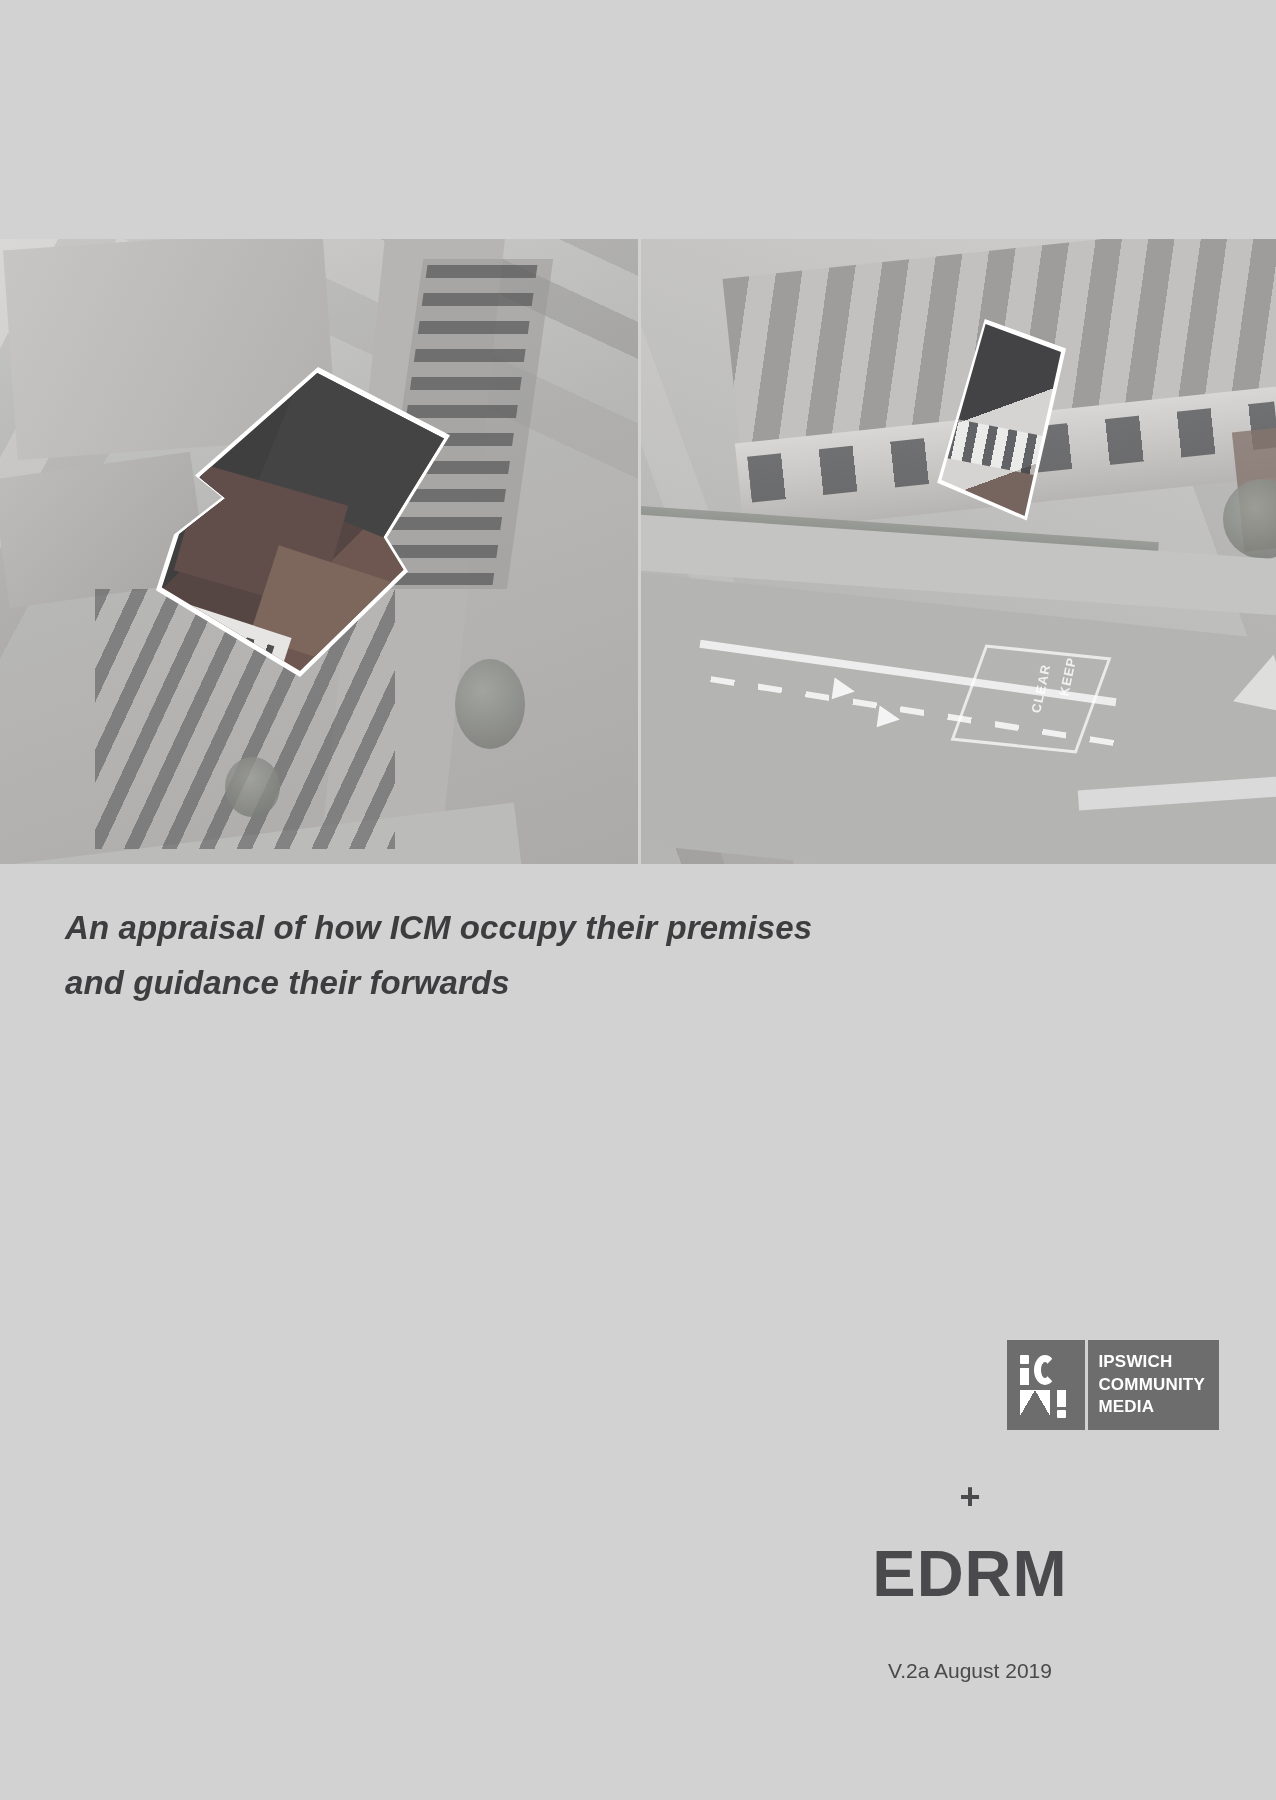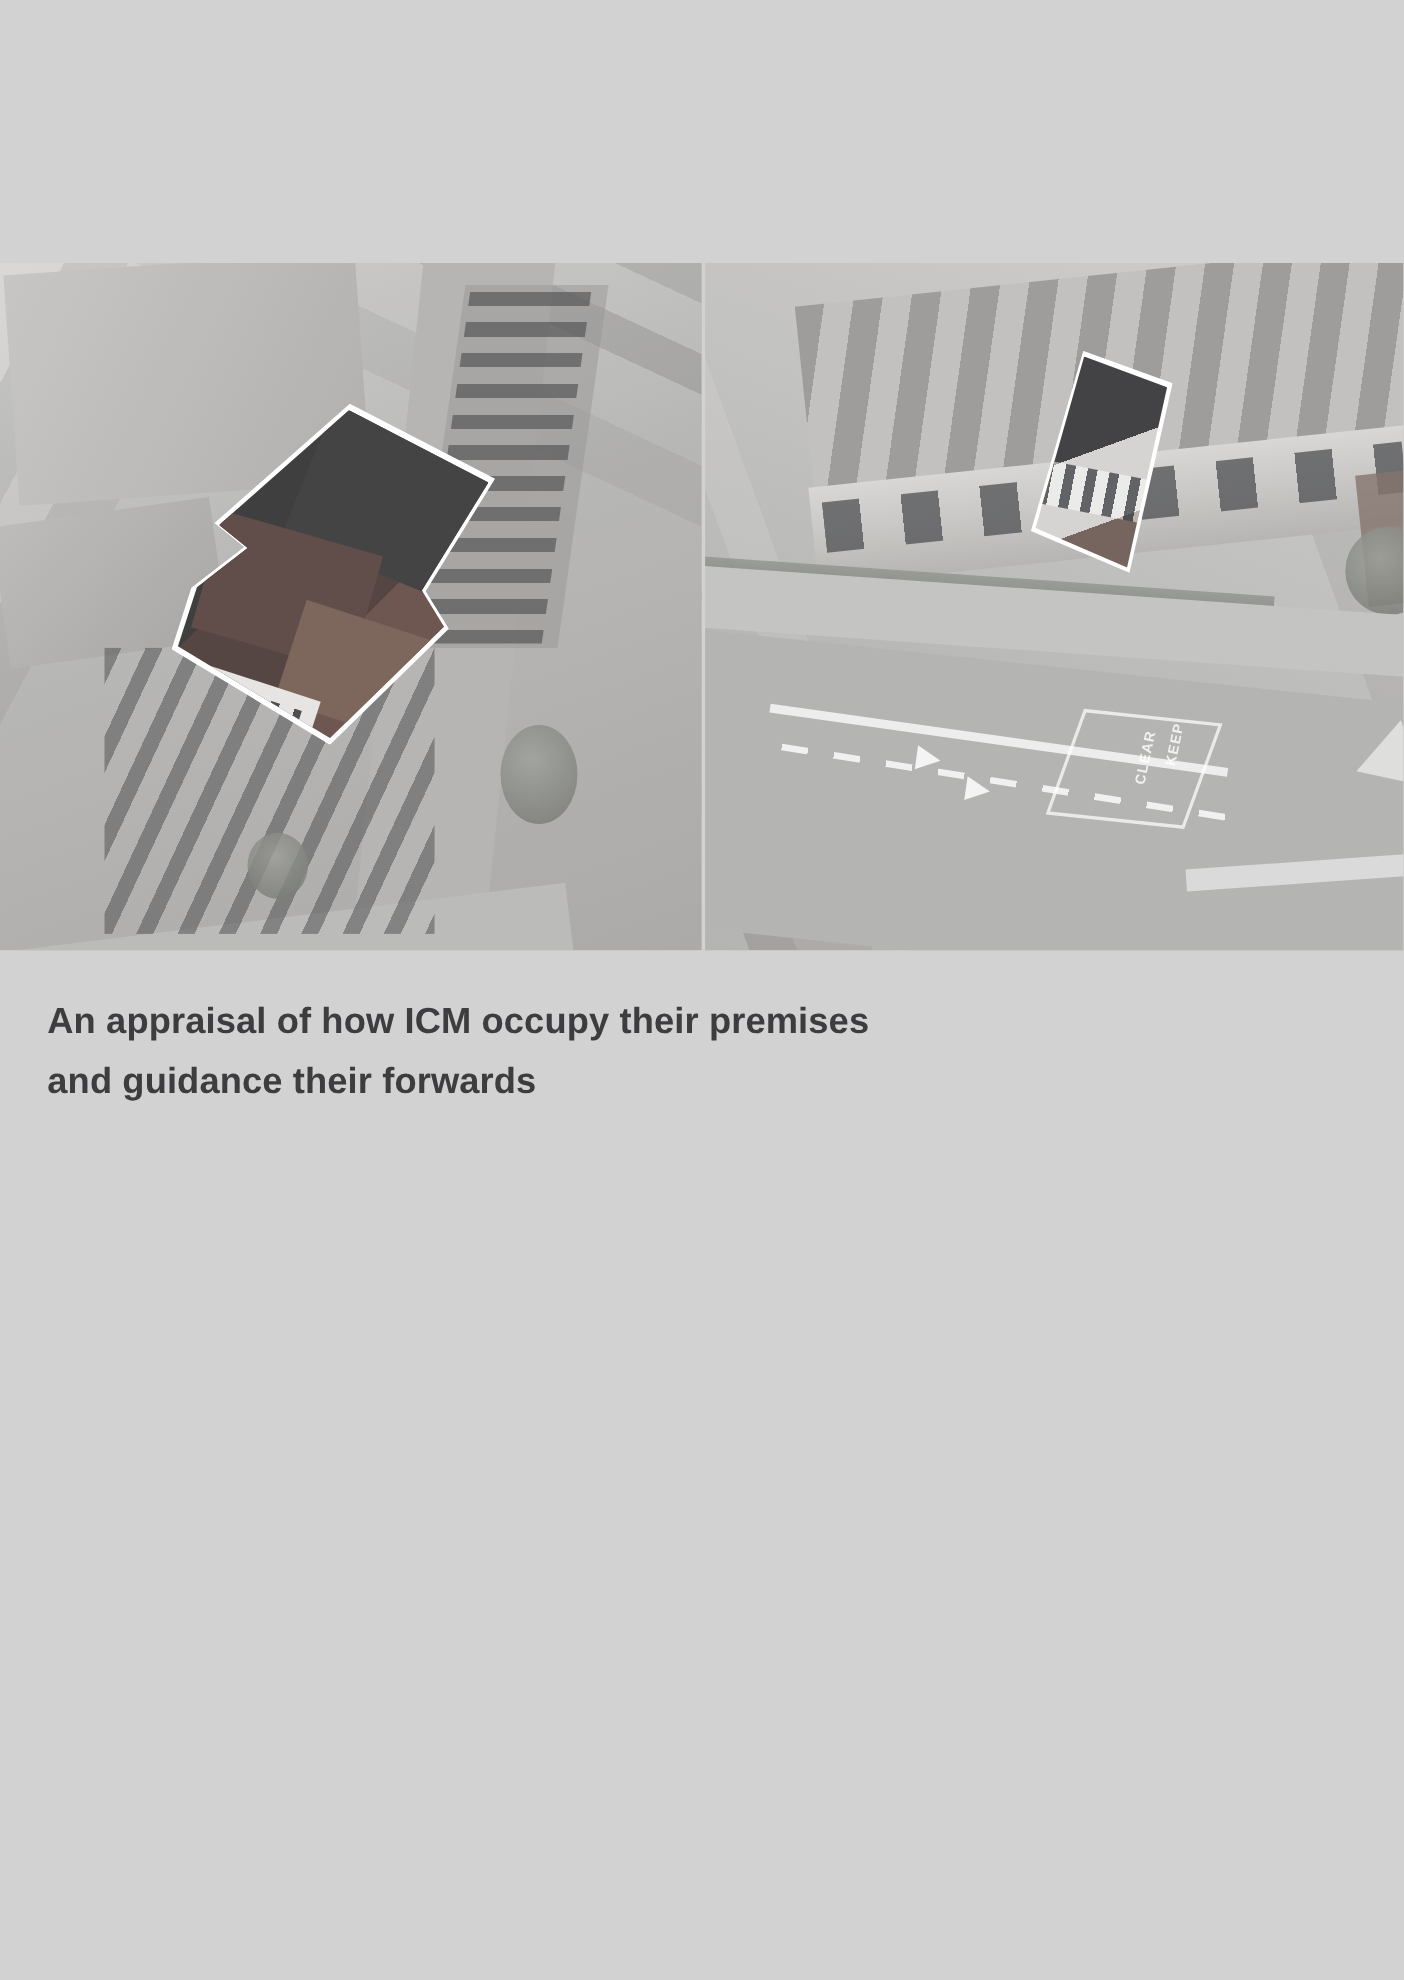--- a/index.html
+++ b/index.html
@@ -139,23 +139,24 @@
   .hero-divider {
     position: absolute;
     left: 638px; top: 0;
     width: 3px; height: 625px;
     background: #d2d2d2;
   }
 
   
   .title-block {
     position: absolute;
-    left: 43px;
+    left: 65px;
     top: 900px;
     width: 1000px;
+    font-style: italic;
   }
   .title-line {
     font-size: 33px;
     font-weight: bold;
     color: #3d3d3f;
     line-height: 1.68;
     letter-spacing: 0.1px;
   }
 
   
@@ -288,14 +289,35 @@
     </div>
 
     <div class="hero-divider"></div>
   </div>
 
   <div class="title-block">
     <div class="title-line">An appraisal of how ICM occupy their premises</div>
     <div class="title-line">and guidance their forwards</div>
   </div>
 
+  <div class="logo-area">
+    <div class="icm-logo">
+      <div class="icm-mark">
+        <span class="glyph g-dot"></span>
+        <span class="glyph g-i"></span>
+        <span class="glyph g-c"></span>
+        <span class="glyph g-m"></span>
+        <span class="glyph g-bang-b"></span>
+        <span class="glyph g-bang-d"></span>
+      </div>
+      <div class="icm-words">
+        <div>IPSWICH</div>
+        <div>COMMUNITY</div>
+        <div>MEDIA</div>
+      </div>
+    </div>
+
+    <div class="plus">+</div>
+    <div class="edrm">EDRM</div>
+    <div class="version">V.2a August 2019</div>
+  </div>
 
 </div>
 
 </body></html>

